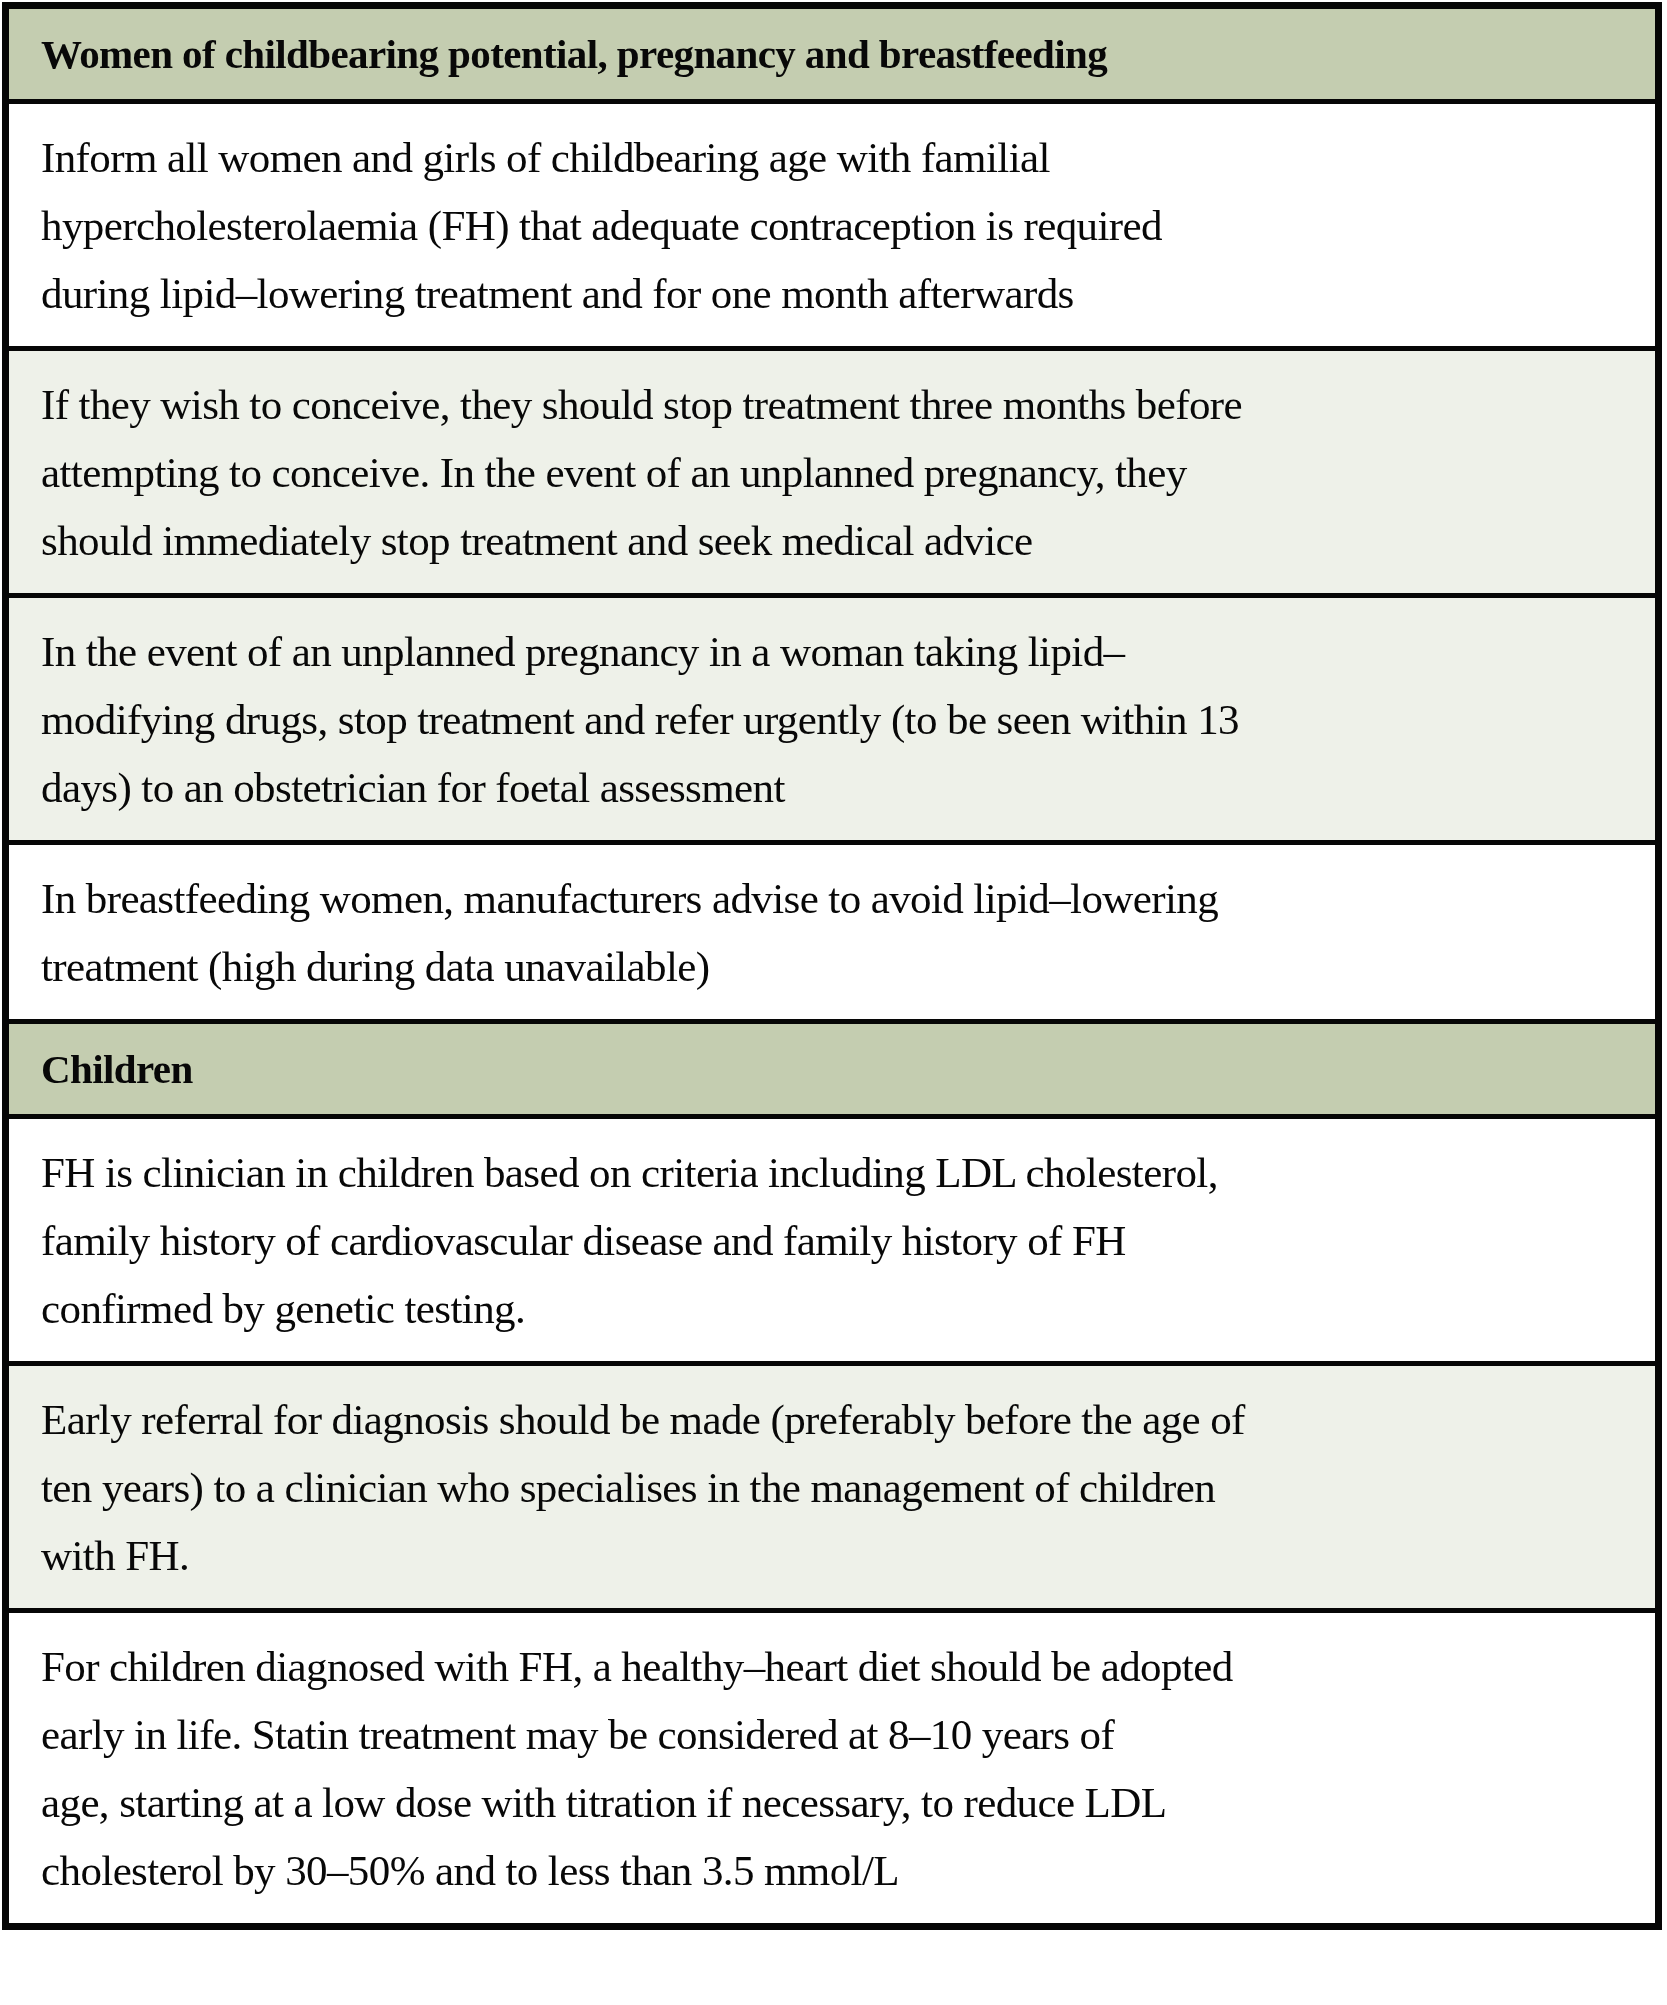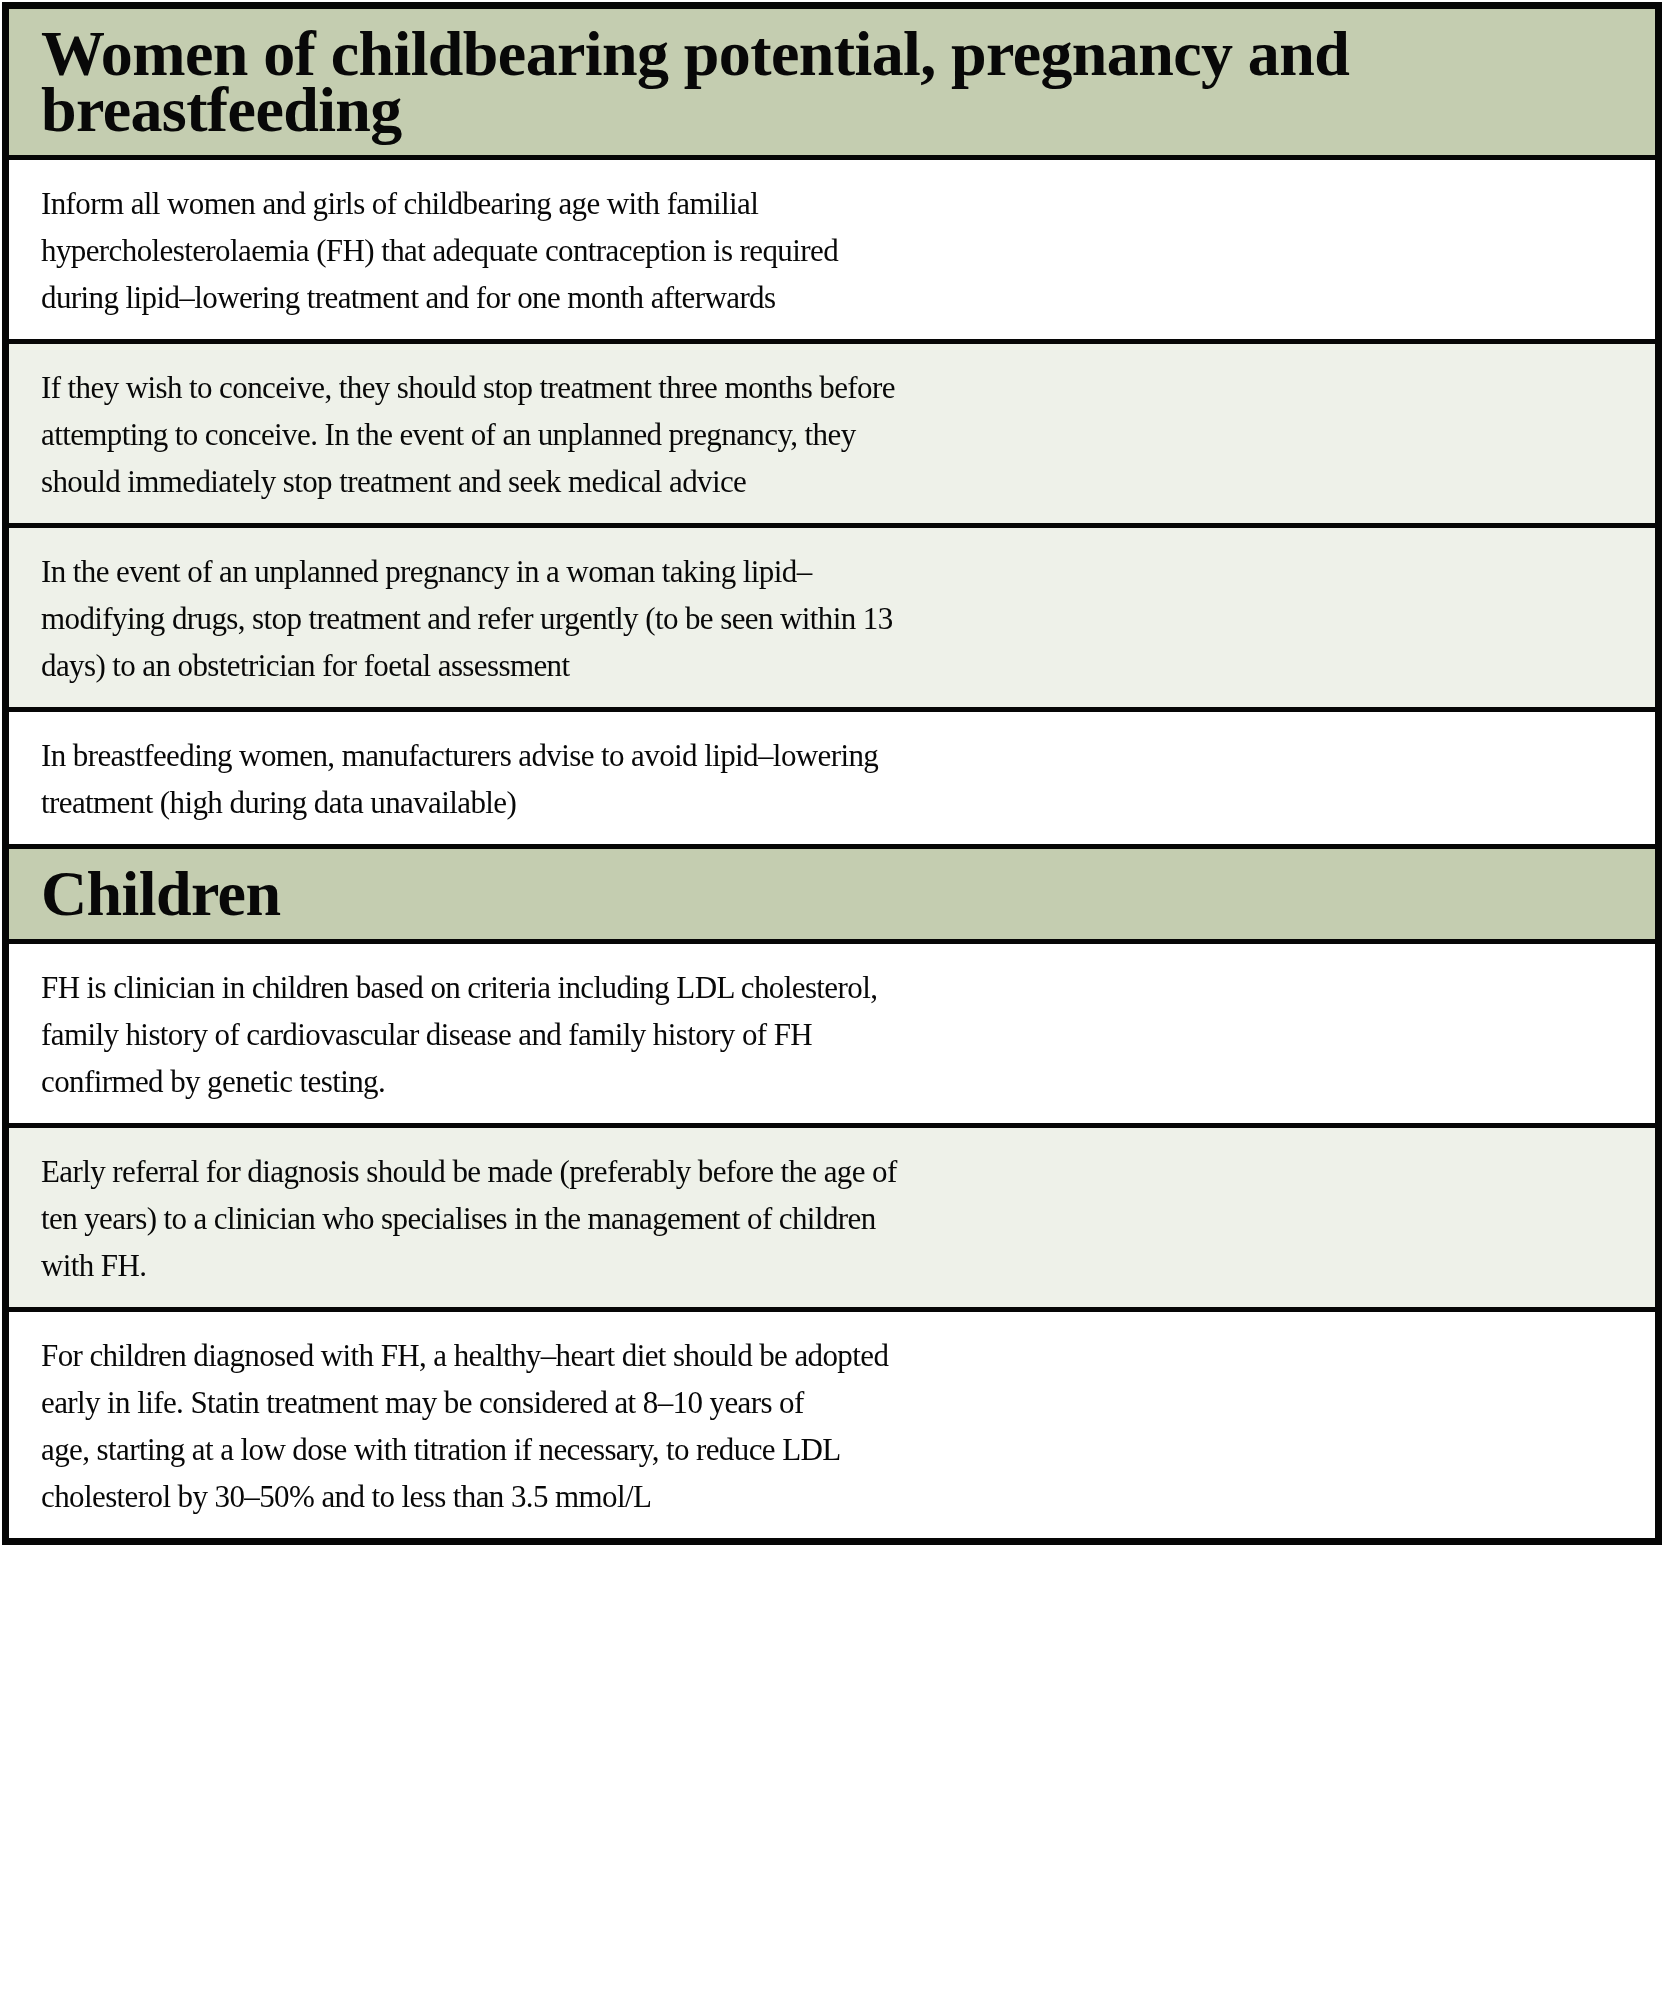--- a/index.html
+++ b/index.html
@@ -24,31 +24,31 @@
   table.guidance {
     border-collapse: collapse;
     table-layout: fixed;
     width: 1660px;
     border: 7px solid var(--border-color);
   }
   table.guidance td {
     border-top: 5px solid var(--border-color);
     border-bottom: 5px solid var(--border-color);
     color: var(--text-color);
-    font-size: 31px;
-    line-height: 47px;
+    font-size: 43px;
+    line-height: 68px;
     letter-spacing: -0.6px;
     padding: 20px 28px 18px 32px;
     white-space: pre-line;
     vertical-align: top;
   }
   tr.section-header td {
     background: var(--header-bg);
     font-weight: bold;
-    font-size: 64px;
+    font-size: 41px;
     line-height: 56px;
     padding: 17px 28px 17px 32px;
     white-space: normal;
   }
   tr.row-plain td { background: var(--row-bg); }
   tr.row-tint  td { background: var(--tint-bg); }
 </style>
 </head>
 <body>
 

